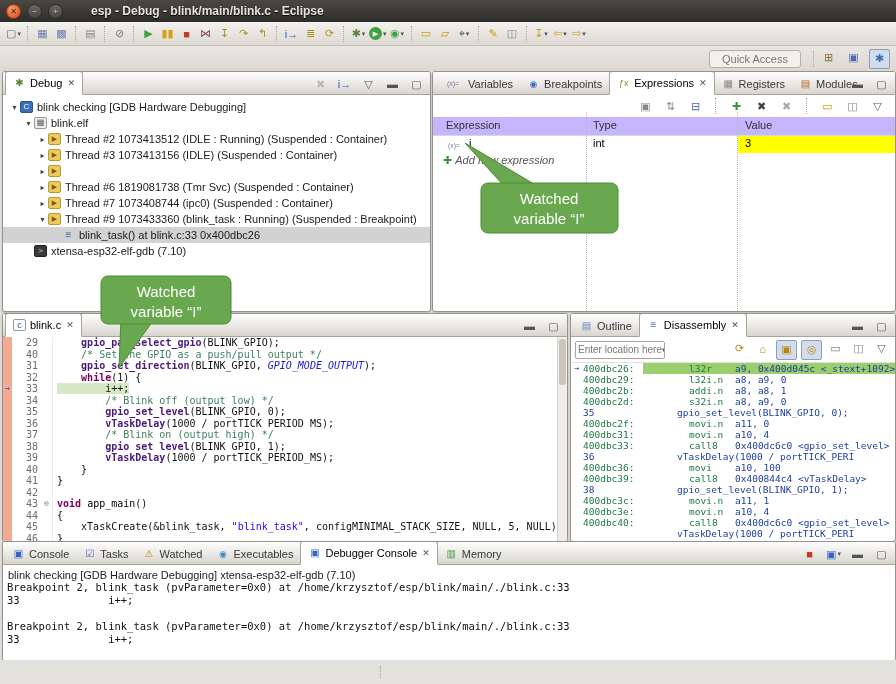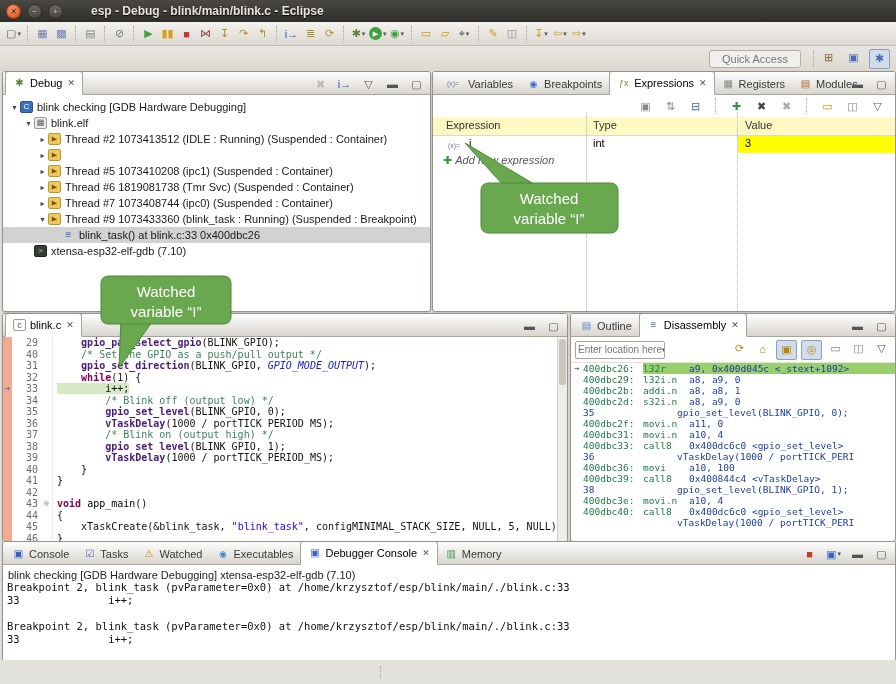--- a/index.html
+++ b/index.html
@@ -33,21 +33,21 @@
   .tsright{position:absolute;right:4px;top:3px;display:flex;gap:5px;align-items:center;}
   .ico{display:inline-block;width:13px;height:12px;font-size:9px;line-height:12px;text-align:center;margin-right:4px;flex:none;vertical-align:-1px;}
   .ico.boxed{border:1px solid #999;border-radius:2px;box-sizing:border-box;line-height:10px;}
   
   #debug-tree{padding-top:4px;font-size:11px;color:#1a1a1a;}
   .trow{display:flex;align-items:center;height:16px;white-space:nowrap;}
   .trow.selected{background:#d2d2d2;}
   .texp{width:11px;font-size:8px;color:#444;text-align:center;flex:none;}
   
   #expr-toolbar{height:22px;display:flex;justify-content:flex-end;align-items:center;gap:6px;padding-right:8px;background:#fff;}
-  #expr-header{height:18px;border-bottom:1px solid #d8d8d8;background:#fef9c3;position:relative;font-size:11px;color:#333;}
+  #expr-header{height:18px;border-bottom:1px solid #d8d8d8;background:#c4b5fd;position:relative;font-size:11px;color:#333;}
   #expr-header span{position:absolute;top:2px;}
   .colsep{position:absolute;top:40px;bottom:0;width:0;border-left:1px dotted #b8b8b8;}
   .erow{position:relative;height:17px;font-size:11px;display:flex;align-items:center;}
   .ecell{position:absolute;top:1px;}
   .vhl{position:absolute;left:305px;right:0;top:0;bottom:0;background:#ffff00;}
   .addrow{font-style:italic;color:#555;}
   
   .callout{position:absolute;z-index:60;overflow:visible;}
   .callout text{font-family:"Liberation Sans",sans-serif;font-size:15px;fill:#fff;text-anchor:middle;}
   
@@ -67,21 +67,21 @@
   .tk-p{color:#111;}
   #editor-scroll{position:absolute;right:0;top:23px;bottom:0;width:9px;background:#efedea;border-left:1px solid #d5d2cc;}
   #editor-thumb{position:absolute;left:1px;right:1px;top:2px;height:46px;background:#c9c5bd;border-radius:3px;}
   
   #disasm-toolbar{height:25px;display:flex;align-items:center;gap:5px;padding:0 4px;background:#fff;border-bottom:1px solid #e4e1da;}
   #loc-box{width:84px;height:16px;border:1px solid #a8a49c;border-radius:2px;background:#fff;color:#777;font-size:10px;line-height:16px;padding:0 2px;overflow:hidden;white-space:nowrap;display:flex;}
   #loc-box .dd{margin-left:auto;font-size:7px;color:#555;}
   .drow{display:flex;height:11px;line-height:11px;font-family:"DejaVu Sans Mono",monospace;font-size:9.5px;white-space:pre;}
   .d-marker{width:12px;flex:none;text-align:center;color:#2a5fc4;font-weight:bold;font-size:8px;}
   .d-addr{width:60px;flex:none;color:#1e7a46;}
-  .d-rest{flex:1;overflow:hidden;}
+  .d-rest{flex:1;overflow:hidden;padding-left:46px;}
   .d-rest.hl{background:#9bce6d;}
   .d-ins{color:#1e7a46;display:inline-block;min-width:46px;}
   .d-ops{color:#1c3f9e;}
   .d-srcnum{width:60px;flex:none;color:#1c3f9e;}
   .d-srccode{color:#1c3f9e;padding-left:34px;overflow:hidden;}
   
   #console-content{padding:3px 4px;background:#fff;height:92px;overflow:hidden;}
   #console-header{font-size:11px;color:#222;margin:1px 0 0 1px;}
   .conline{font-family:"DejaVu Sans Mono",monospace;font-size:10.5px;line-height:13px;white-space:pre;color:#111;}
   
@@ -253,25 +253,25 @@
           <span>blink.elf</span>
         </div>
         <div class="trow" style="padding-left: 34px;">
           <span class="texp">▸</span>
           <span class="ico boxed" style="color: rgb(122, 92, 16); background: rgb(237, 201, 94); border-color: rgb(184, 154, 48); font-size: 7px;">▶</span>
           <span>Thread #2 1073413512 (IDLE : Running) (Suspended : Container)</span>
         </div>
         <div class="trow" style="padding-left: 34px;">
           <span class="texp">▸</span>
           <span class="ico boxed" style="color: rgb(122, 92, 16); background: rgb(237, 201, 94); border-color: rgb(184, 154, 48); font-size: 7px;">▶</span>
+          <span>Thread #3 1073413156 (IDLE) (Suspended : Container)</span>
         </div>
         <div class="trow" style="padding-left: 34px;">
           <span class="texp">▸</span>
           <span class="ico boxed" style="color: rgb(122, 92, 16); background: rgb(237, 201, 94); border-color: rgb(184, 154, 48); font-size: 7px;">▶</span>
-          <span>Thread #5 1073410208 (ipc1) (Suspended : Container)</span>
         </div>
         <div class="trow" style="padding-left: 34px;">
           <span class="texp">▸</span>
           <span class="ico boxed" style="color: rgb(122, 92, 16); background: rgb(237, 201, 94); border-color: rgb(184, 154, 48); font-size: 7px;">▶</span>
           <span>Thread #6 1819081738 (Tmr Svc) (Suspended : Container)</span>
         </div>
         <div class="trow" style="padding-left: 34px;">
           <span class="texp">▸</span>
           <span class="ico boxed" style="color: rgb(122, 92, 16); background: rgb(237, 201, 94); border-color: rgb(184, 154, 48); font-size: 7px;">▶</span>
           <span>Thread #7 1073408744 (ipc0) (Suspended : Container)</span>
@@ -479,20 +479,21 @@
         <div class="drow"><span class="d-marker"></span><span class="d-addr">400dbc2b:</span><span class="d-rest"><span class="d-ins">addi.n</span><span class="d-ops">a8, a8, 1</span></span></div>
         <div class="drow"><span class="d-marker"></span><span class="d-addr">400dbc2d:</span><span class="d-rest"><span class="d-ins">s32i.n</span><span class="d-ops">a8, a9, 0</span></span></div>
         <div class="drow"><span class="d-marker"></span><span class="d-srcnum">35</span><span class="d-srccode">gpio_set_level(BLINK_GPIO, 0);</span></div>
         <div class="drow"><span class="d-marker"></span><span class="d-addr">400dbc2f:</span><span class="d-rest"><span class="d-ins">movi.n</span><span class="d-ops">a11, 0</span></span></div>
         <div class="drow"><span class="d-marker"></span><span class="d-addr">400dbc31:</span><span class="d-rest"><span class="d-ins">movi.n</span><span class="d-ops">a10, 4</span></span></div>
         <div class="drow"><span class="d-marker"></span><span class="d-addr">400dbc33:</span><span class="d-rest"><span class="d-ins">call8</span><span class="d-ops">0x400dc6c0 &lt;gpio_set_level&gt;</span></span></div>
         <div class="drow"><span class="d-marker"></span><span class="d-srcnum">36</span><span class="d-srccode">vTaskDelay(1000 / portTICK_PERI</span></div>
         <div class="drow"><span class="d-marker"></span><span class="d-addr">400dbc36:</span><span class="d-rest"><span class="d-ins">movi</span><span class="d-ops">a10, 100</span></span></div>
         <div class="drow"><span class="d-marker"></span><span class="d-addr">400dbc39:</span><span class="d-rest"><span class="d-ins">call8</span><span class="d-ops">0x400844c4 &lt;vTaskDelay&gt;</span></span></div>
         <div class="drow"><span class="d-marker"></span><span class="d-srcnum">38</span><span class="d-srccode">gpio_set_level(BLINK_GPIO, 1);</span></div>
+        <div class="drow"><span class="d-marker"></span><span class="d-addr">400dbc3c:</span><span class="d-rest"><span class="d-ins">movi.n</span><span class="d-ops">a11, 1</span></span></div>
         <div class="drow"><span class="d-marker"></span><span class="d-addr">400dbc3e:</span><span class="d-rest"><span class="d-ins">movi.n</span><span class="d-ops">a10, 4</span></span></div>
         <div class="drow"><span class="d-marker"></span><span class="d-addr">400dbc40:</span><span class="d-rest"><span class="d-ins">call8</span><span class="d-ops">0x400dc6c0 &lt;gpio_set_level&gt;</span></span></div>
         <div class="drow"><span class="d-marker"></span><span class="d-srcnum"></span><span class="d-srccode">vTaskDelay(1000 / portTICK_PERI</span></div>
       </div>
   </div>
 
   <div id="console-panel" class="panel">
     <div class="tabstrip">
       <span id="console-tabs" style="display:flex;align-items:flex-end;">
           <div class="tab">

